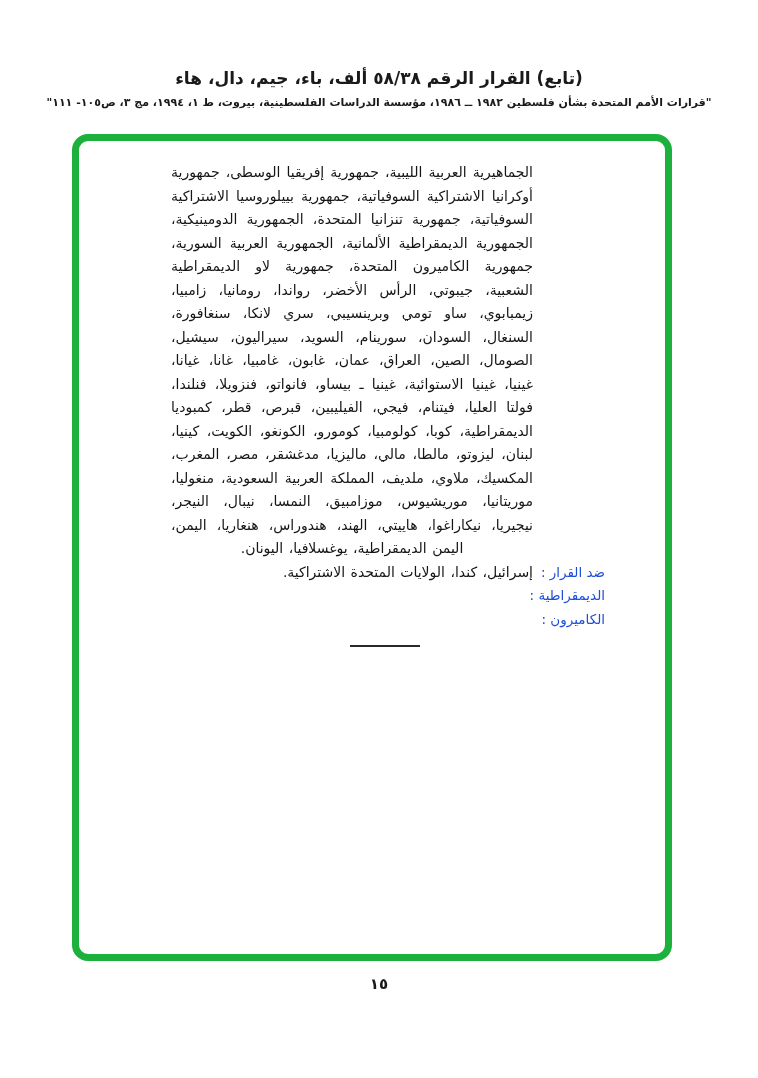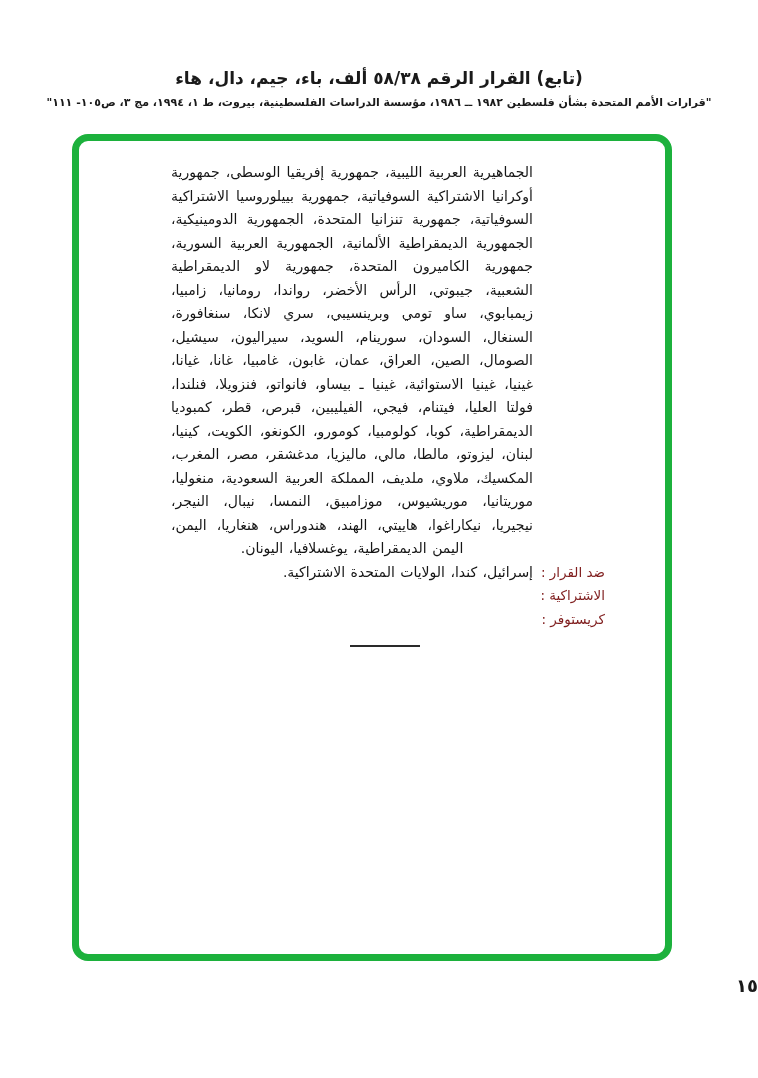--- a/index.html
+++ b/index.html
@@ -43,42 +43,43 @@
     direction: rtl;
     background: #ffffff;
   }
   .row { display: flex; align-items: flex-start; }
   .label {
     flex: 0 0 72px;
     width: 72px;
     font-size: 13.5px;
     line-height: 23.5px;
     white-space: nowrap;
-    color: #7f1d1d;
+    color: #1d4ed8;
   }
   .content {
     flex: 0 0 362px;
     width: 362px;
     font-size: 14px;
     line-height: 23.5px;
     text-align: justify;
     text-align-last: center;
     color: #151515;
     word-spacing: 1px;
   }
   .content.single { text-align-last: right; }
   .divider {
     width: 70px;
     height: 0;
     border-top: 2px solid #2a2a2a;
     margin: 14px auto 0 auto;
   }
   .page-number {
+    text-align: center;
     font-weight: bold;
-    font-size: 18px;
+    font-size: 15px;
     margin-top: 14px;
     direction: rtl;
   }
 </style>
 </head>
 <body>
 
 <div class="page">
 
   <div class="title">(تابع) القرار الرقم ٥٨/٣٨ ألف، باء، جيم، دال، هاء</div>
@@ -91,25 +92,25 @@
       <div class="label"></div>
       <div class="content">الجماهيرية العربية الليبية، جمهورية إفريقيا الوسطى، جمهورية أوكرانيا الاشتراكية السوفياتية، جمهورية بييلوروسيا الاشتراكية السوفياتية، جمهورية تنزانيا المتحدة، الجمهورية الدومينيكية، الجمهورية الديمقراطية الألمانية، الجمهورية العربية السورية، جمهورية الكاميرون المتحدة، جمهورية لاو الديمقراطية الشعبية، جيبوتي، الرأس الأخضر، رواندا، رومانيا، زامبيا، زيمبابوي، ساو تومي وبرينسيبي، سري لانكا، سنغافورة، السنغال، السودان، سورينام، السويد، سيراليون، سيشيل، الصومال، الصين، العراق، عمان، غابون، غامبيا، غانا، غيانا، غينيا، غينيا الاستوائية، غينيا ـ بيساو، فانواتو، فنزويلا، فنلندا، فولتا العليا، فيتنام، فيجي، الفيليبين، قبرص، قطر، كمبوديا الديمقراطية، كوبا، كولومبيا، كومورو، الكونغو، الكويت، كينيا، لبنان، ليزوتو، مالطا، مالي، ماليزيا، مدغشقر، مصر، المغرب، المكسيك، ملاوي، ملديف، المملكة العربية السعودية، منغوليا، موريتانيا، موريشيوس، موزامبيق، النمسا، نيبال، النيجر، نيجيريا، نيكاراغوا، هاييتي، الهند، هندوراس، هنغاريا، اليمن، اليمن الديمقراطية، يوغسلافيا، اليونان.</div>
     </div>
 
     <div class="row">
       <div class="label">ضد القرار :</div>
       <div class="content single">إسرائيل، كندا، الولايات المتحدة الاشتراكية.</div>
     </div>
 
     <div class="row">
-      <div class="label">الاشتراكية :</div>
+      <div class="label">الديمقراطية :</div>
     </div>
 
     <div class="row">
-      <div class="label">كريستوفر :</div>
+      <div class="label">الكاميرون :</div>
     </div>
 
     <div class="divider"></div>
 
   </div>
 
   <div class="page-number">١٥</div>
 
 </div>
 

